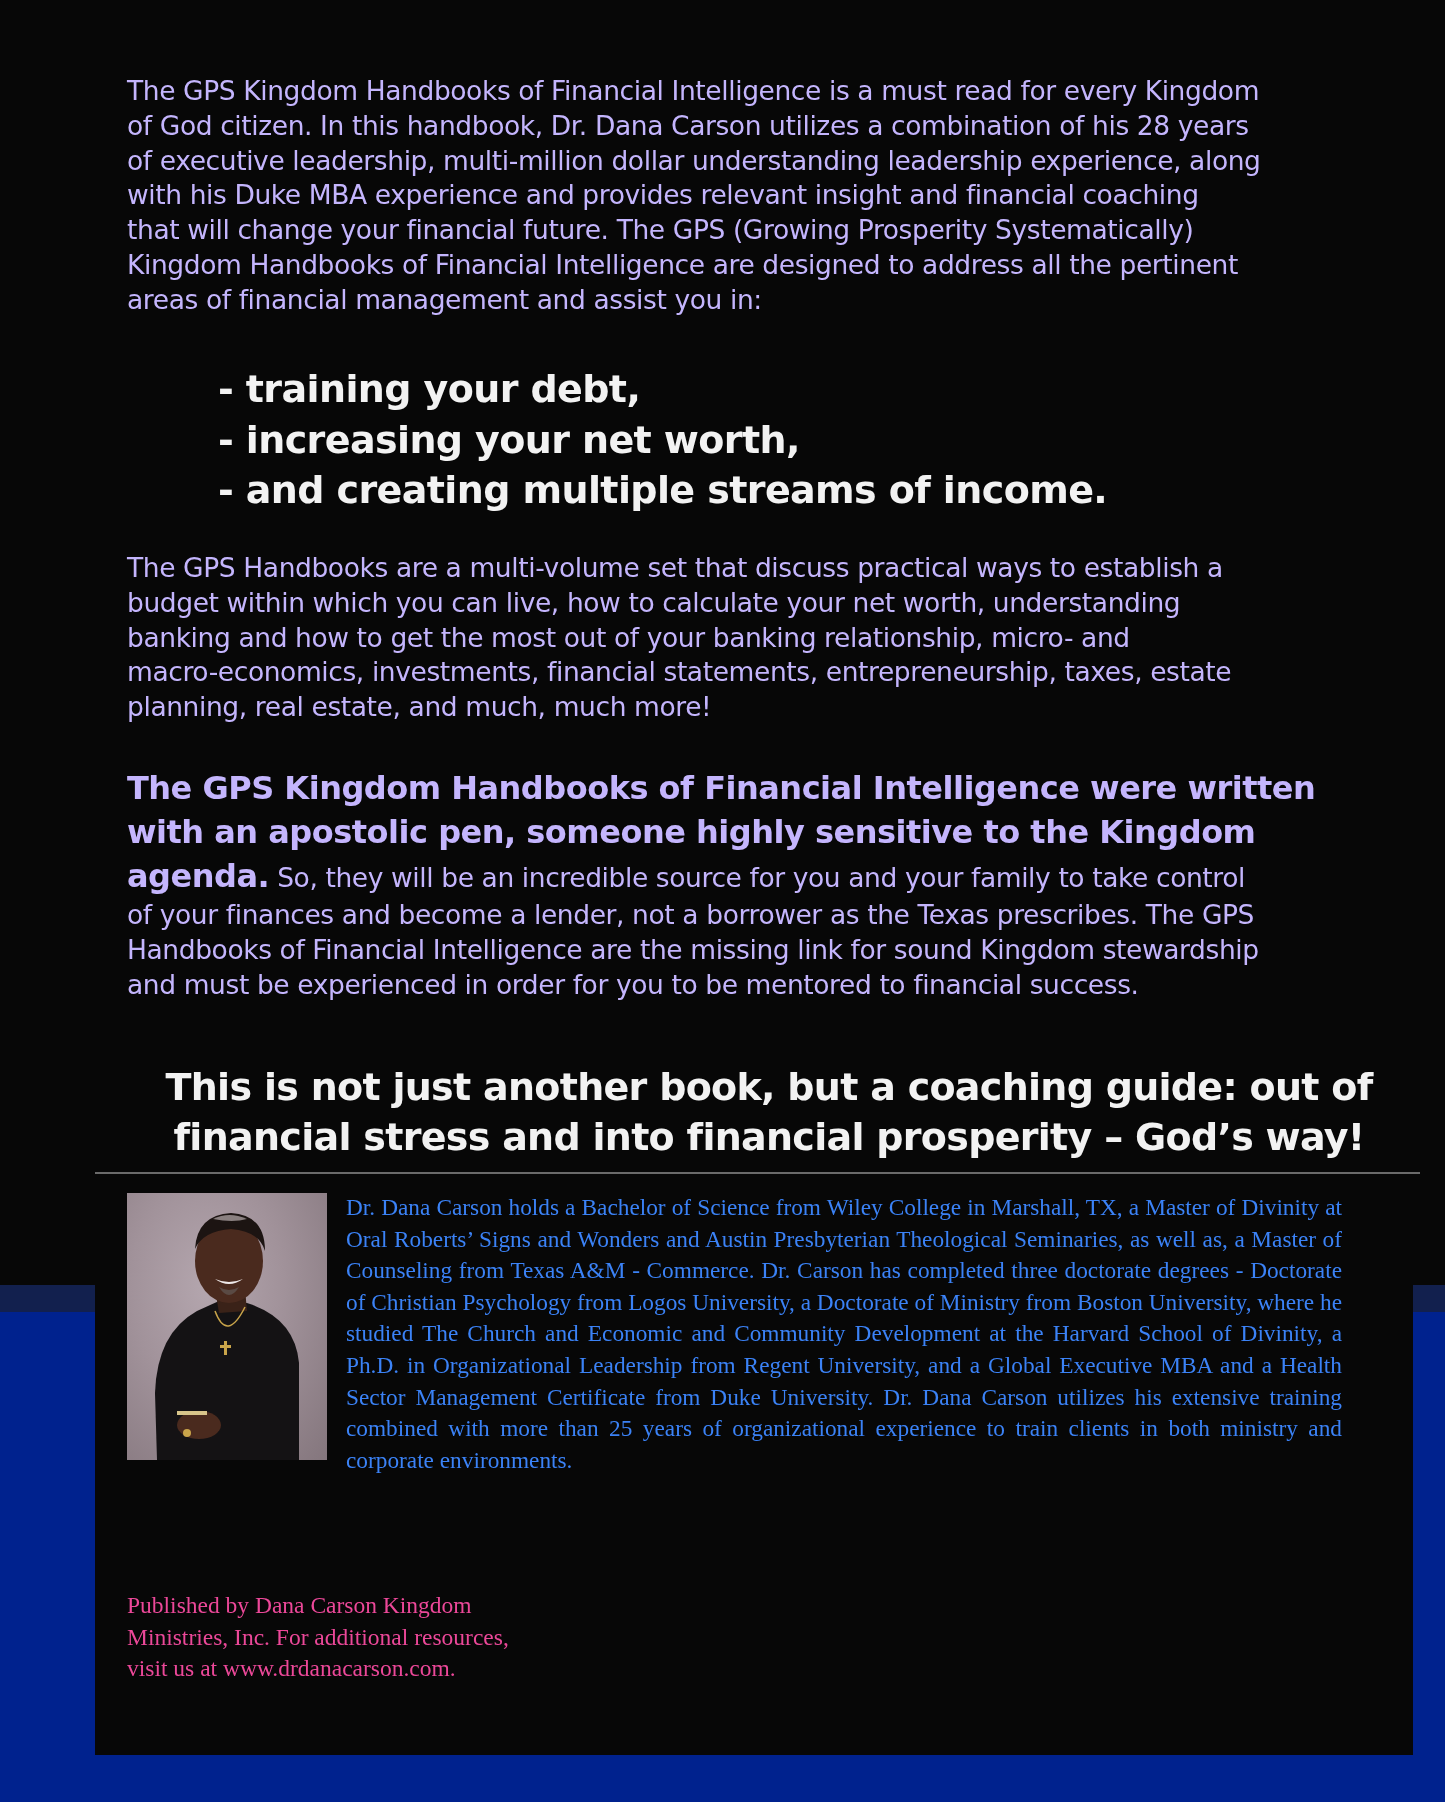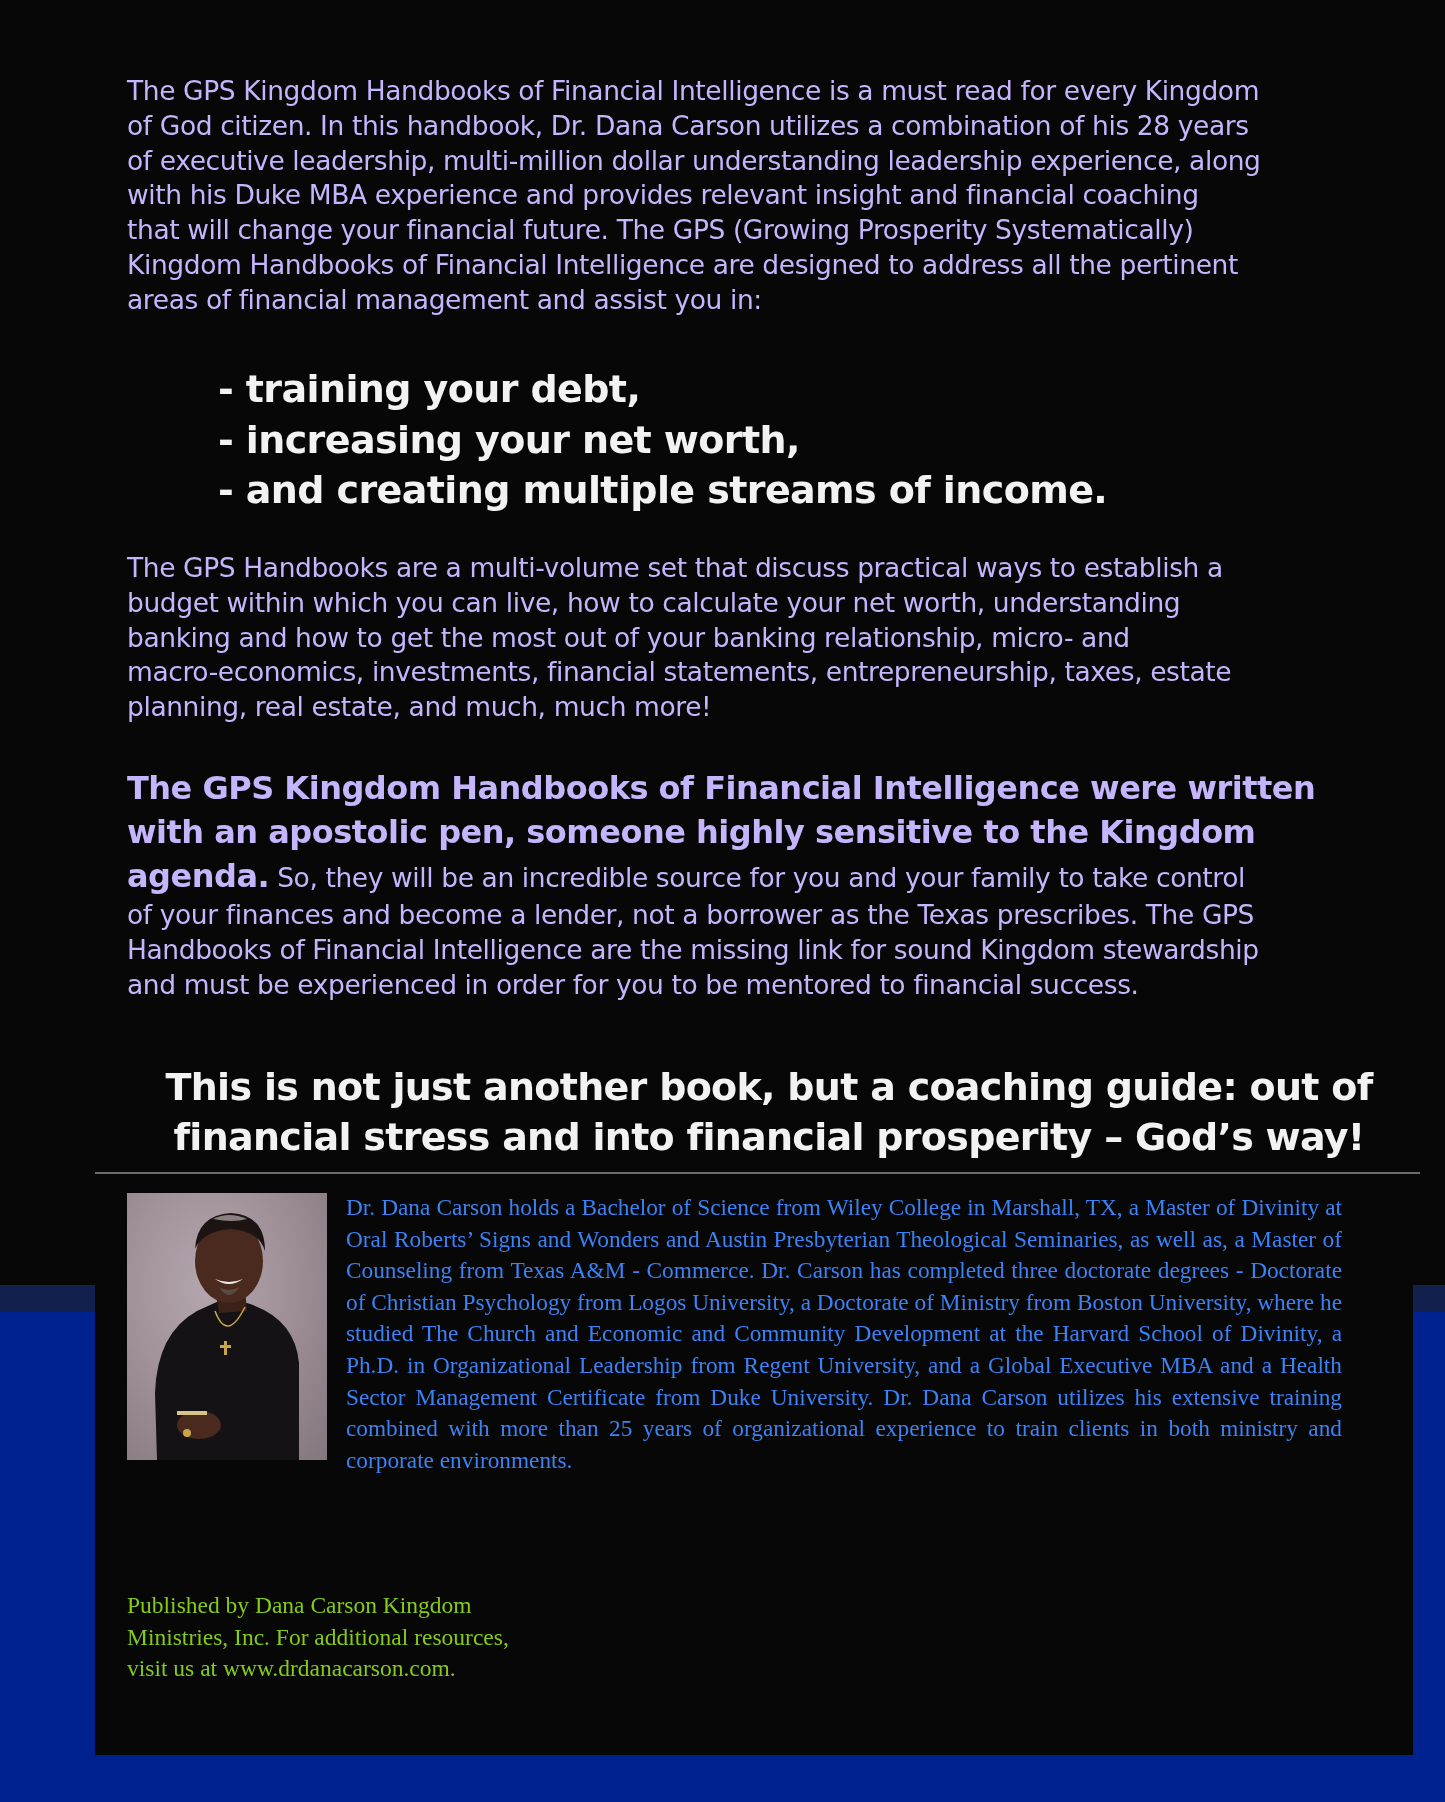--- a/index.html
+++ b/index.html
@@ -59,21 +59,21 @@
     }
     .photo svg { display: block; }
     .bio {
       position: absolute; left: 346px; top: 1192px; width: 996px;
       font-family: "Liberation Serif", serif; font-size: 23.3px; line-height: 31.6px;
       text-align: justify; color: #3b82f6; margin: 0;
     }
     .publisher {
       position: absolute; left: 127px; top: 1590px; width: 460px;
       font-family: "Liberation Serif", serif; font-size: 23.5px; line-height: 31.5px;
-      color: #84cc16; margin: 0;
+      color: #ec4899; margin: 0;
     }
   </style>
 </head>
 <body>
 
 <div class="band-navy"></div>
 <div class="band-blue"></div>
 
 <div class="panel"></div>
 

